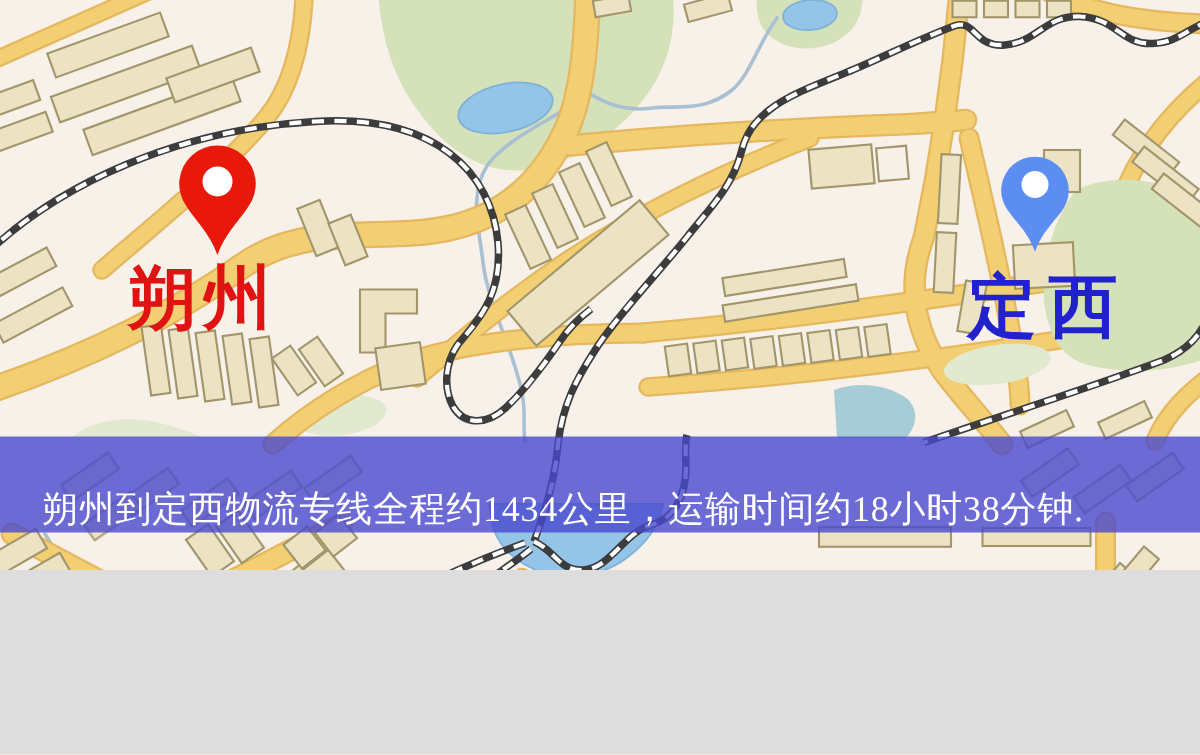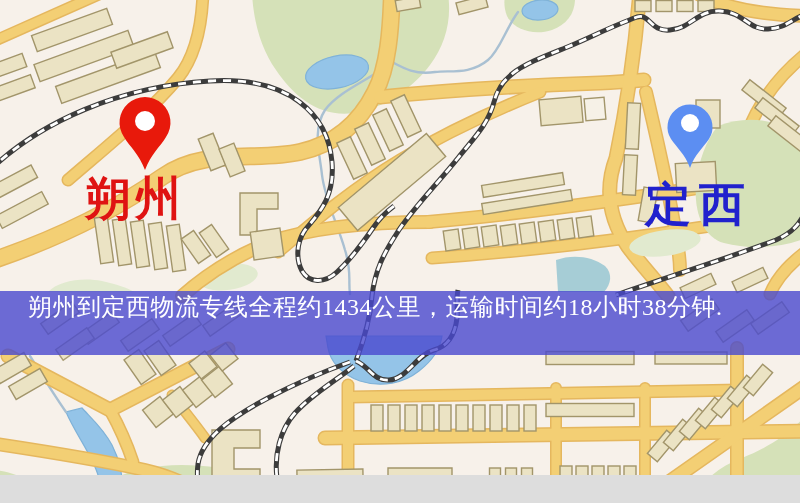--- a/index.html
+++ b/index.html
@@ -1,35 +1,35 @@
 <!DOCTYPE html>
 <html style="--bg: #f7f1ea; --road: #f3cf74; --road_casing: #e5b75e; --building: #ebe3c4; --building_stroke: #a2956a; --building_light: #f6f1e7; --park: #d5e1b8; --park_pale: #e1eacf; --water: #94c4e8; --water_stroke: #7fb2d8; --stream: #a9c0d2; --teal: #a6cdd6; --rail_dark: #3c3c3c; --rail_light: #ffffff; --banner_bg: rgba(72,72,206,0.8); --banner_text: #ffffff;"><head>
 <meta charset="utf-8">
 <style>
   html,body{margin:0;padding:0;background:#ddd;}
-  #stage{position:relative;width:800px;height:475px;overflow:hidden;background:var(--bg,#f7f1ea);
+  #stage{position:relative;width:800px;height:380px;overflow:hidden;background:var(--bg,#f7f1ea);
          font-family:"Liberation Serif","DejaVu Serif",serif;}
   #stage svg{position:absolute;left:0;top:0;}
   
   .road-casing{fill:none;stroke:var(--road_casing);stroke-linecap:round;}
   .road{fill:none;stroke:var(--road);stroke-linecap:round;}
   .rail-casing{fill:none;stroke:var(--rail_dark);stroke-linecap:butt;}
   .rail-dash{fill:none;stroke:var(--rail_light);stroke-dasharray:8 7;stroke-linecap:butt;}
   .bld{fill:var(--building);stroke:var(--building_stroke);stroke-width:1.4;}
   .bld-light{fill:var(--building_light);stroke:var(--building_stroke);stroke-width:1.4;}
   .green{fill:var(--park);stroke:none;}
   .green-pale{fill:var(--park_pale);stroke:none;}
   .water{fill:var(--water);stroke:var(--water_stroke);stroke-width:1.2;}
   .stream{fill:none;stroke:var(--stream);stroke-width:2.4;stroke-linecap:round;}
   .teal{fill:var(--teal);stroke:none;}
   .pin-hole{fill:#ffffff;}
   .city-label{font-family:"Liberation Serif","DejaVu Serif",serif;font-weight:bold;}
   #banner{position:absolute;left:0;top:291px;width:800px;height:64px;z-index:5;
           background:var(--banner_bg);color:var(--banner_text);
-          display:flex;align-items:flex-start;box-sizing:border-box;padding-left:28px;
+          display:flex;align-items:flex-end;box-sizing:border-box;padding-left:28px;
           font-size:24px;letter-spacing:0.5px;white-space:nowrap;}
 </style>
 </head>
 <body>
 
 <div id="stage">
 <svg width="800" height="503" viewBox="0 0 800 503">
   <defs>
 
     <path id="r1" d="M -8,42 L 100,-6"></path>

